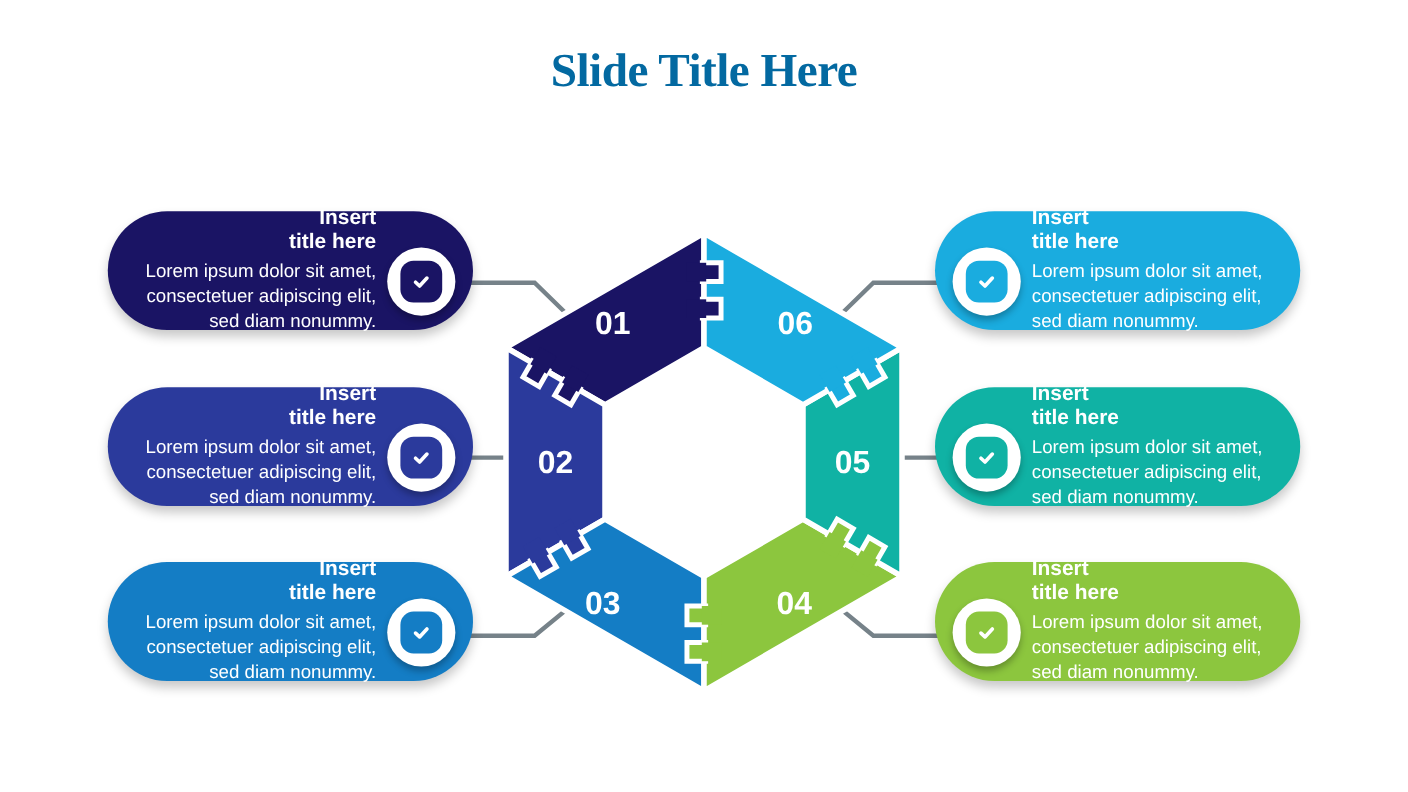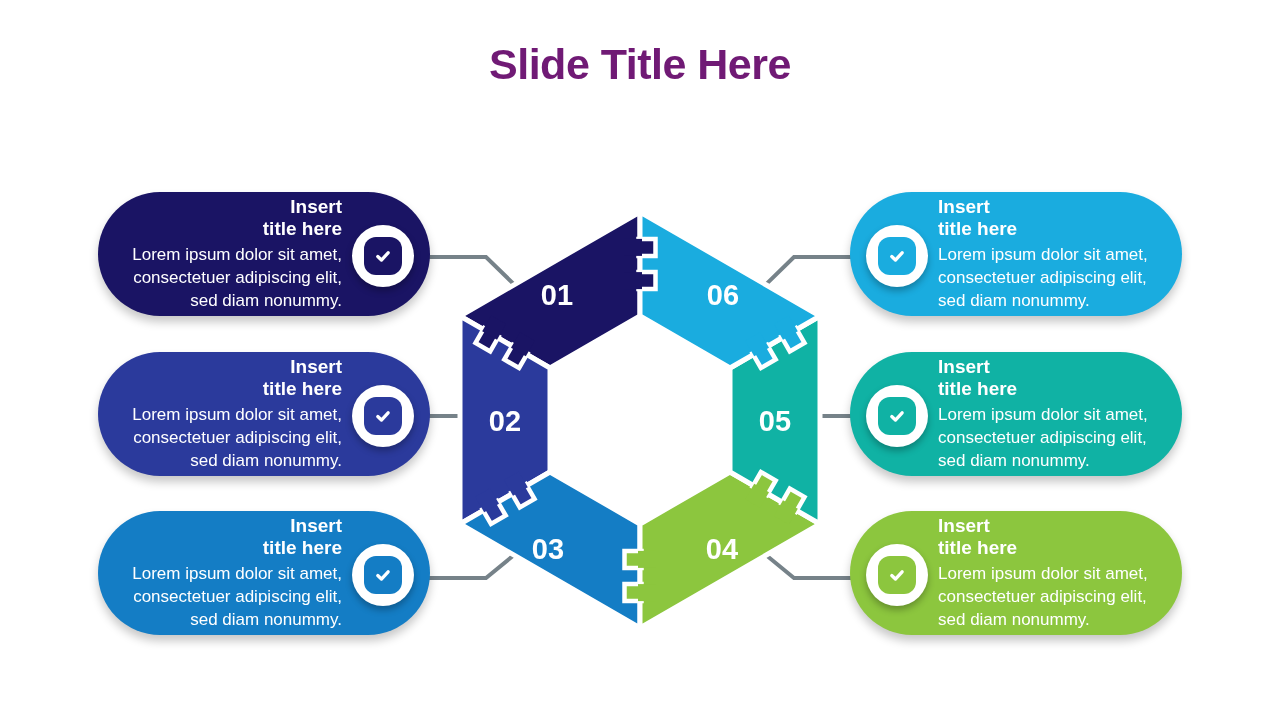--- a/index.html
+++ b/index.html
@@ -1,21 +1,21 @@
 <!DOCTYPE html>
 <html><head>
 <meta charset="utf-8">
 <style>
   html,body{margin:0;padding:0;background:#fff;}
   #stage{position:relative;width:1280px;height:720px;background:#ffffff;overflow:hidden;
          font-family:"Liberation Sans", sans-serif;}
   #slide-title{position:absolute;top:40px;left:0;width:100%;margin:0;text-align:center;
                font-size:43px;font-weight:bold;letter-spacing:-0.5px;}
   #hex-svg{position:absolute;left:0;top:0;width:1280px;height:720px;}
-  .card{position:absolute;width:332px;height:124px;border-radius:64px;
+  .card{position:absolute;width:332px;height:108px;border-radius:64px;
         box-shadow:0 6px 10px rgba(0,0,0,0.22);}
   .card-left{left:98px;}
   .card-right{left:850px;}
   .row1{top:192px}.row2{top:352px}.row3{top:511px}
   .card-text{position:absolute;top:50%;transform:translateY(-50%);}
   .card-left .card-text{left:12px;right:88px;text-align:right;}
   .card-right .card-text{left:88px;right:12px;text-align:left;}
   .card-title{color:#fff;font-weight:bold;font-size:19px;line-height:1.18;white-space:pre-line;}
   .card-body{color:#fff;font-size:17px;line-height:1.35;margin-top:3px;}
   .card-badge{position:absolute;width:62px;height:62px;border-radius:50%;background:#fff;
@@ -70,21 +70,21 @@
       <polygon points="761.0,368.0 752.5,353.3 767.2,344.8 775.7,359.5" fill="#1aacdf" stroke="#ffffff" stroke-width="4.5" stroke-linejoin="miter"></polygon>
       <polygon points="754.2,356.3 745.2,340.7 760.0,332.2 769.0,347.8" fill="#1aacdf"></polygon>
       <text x="557" y="295" text-anchor="middle" dominant-baseline="central" fill="#ffffff" font-size="29" font-weight="bold" font-family="&quot;Liberation Sans&quot;, sans-serif">01</text>
       <text x="505" y="421" text-anchor="middle" dominant-baseline="central" fill="#ffffff" font-size="29" font-weight="bold" font-family="&quot;Liberation Sans&quot;, sans-serif">02</text>
       <text x="548" y="549" text-anchor="middle" dominant-baseline="central" fill="#ffffff" font-size="29" font-weight="bold" font-family="&quot;Liberation Sans&quot;, sans-serif">03</text>
       <text x="722" y="549" text-anchor="middle" dominant-baseline="central" fill="#ffffff" font-size="29" font-weight="bold" font-family="&quot;Liberation Sans&quot;, sans-serif">04</text>
       <text x="775" y="421" text-anchor="middle" dominant-baseline="central" fill="#ffffff" font-size="29" font-weight="bold" font-family="&quot;Liberation Sans&quot;, sans-serif">05</text>
       <text x="723" y="295" text-anchor="middle" dominant-baseline="central" fill="#ffffff" font-size="29" font-weight="bold" font-family="&quot;Liberation Sans&quot;, sans-serif">06</text>
     </svg>
 
-  <h1 id="slide-title" style="color: #701a75;">Slide Title Here</h1>
+  <h1 id="slide-title" style="color: #0369a1; font-family: Liberation Serif, serif;">Slide Title Here</h1>
 
   <div class="card card-left row1" style="background-color: rgb(26, 20, 100);">
     <div class="card-text">
       <div class="card-title">Insert
 title here</div>
       <div class="card-body">Lorem ipsum dolor sit amet, consectetuer adipiscing elit, sed diam nonummy.</div>
     </div>
     <div class="card-badge">
       <div class="badge-square" style="background-color: rgb(26, 20, 100);">
         <svg width="22" height="22" viewBox="0 0 24 24">

